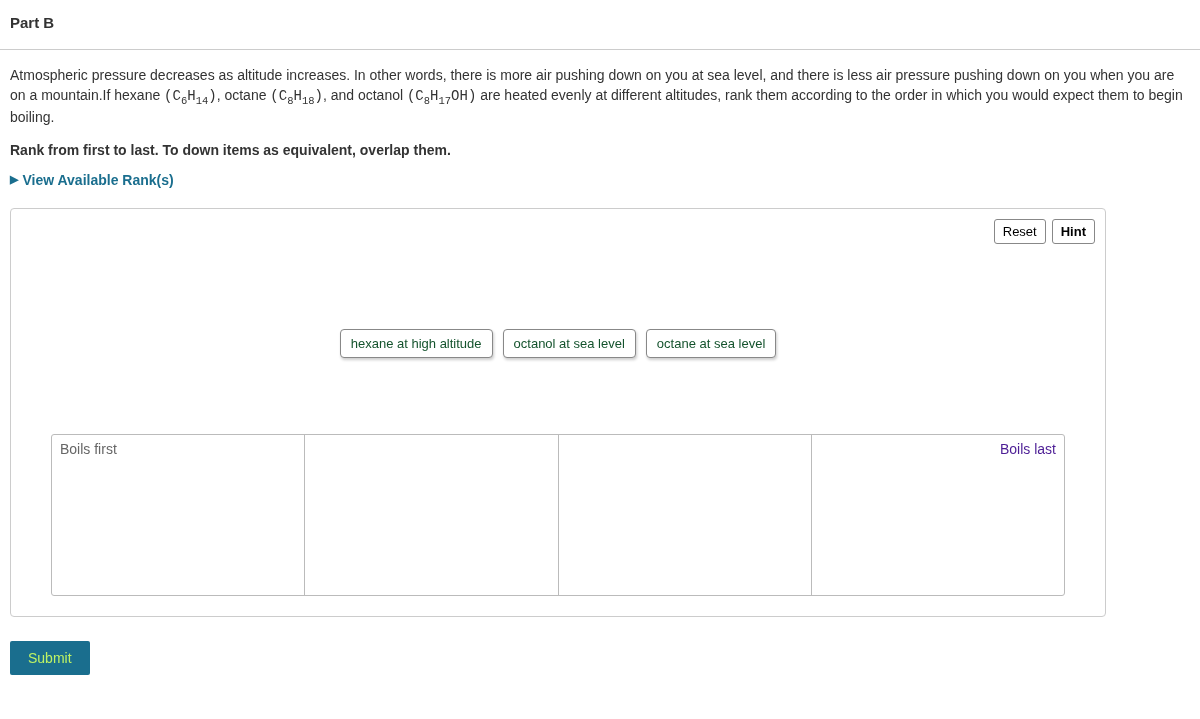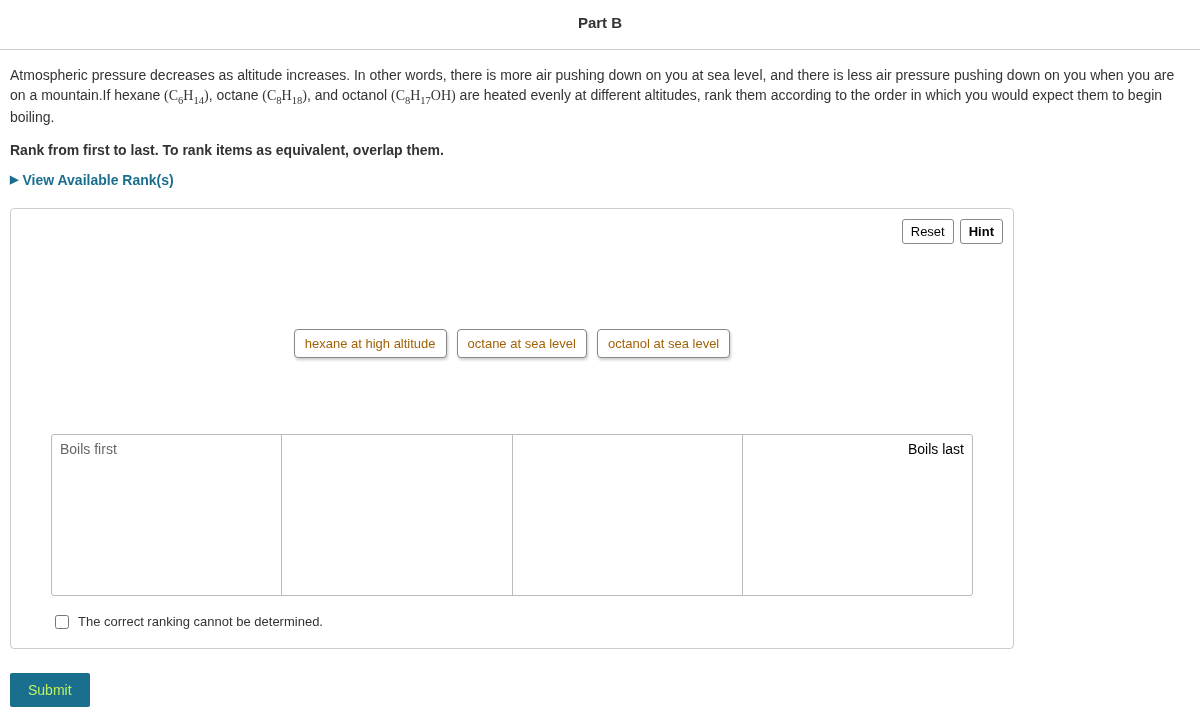--- a/index.html
+++ b/index.html
@@ -5,31 +5,30 @@
     body {
       font-family: Arial, Helvetica, sans-serif;
       font-size: 14px;
       color: #333;
       margin: 0;
       padding: 0;
       background: #fff;
     }
     .part-header {
       font-weight: bold;
-      padding: 14px 17px 18px;
+      padding: 14px 10px 18px;
       border-bottom: 1px solid #ccc;
       font-size: 15px;
-      text-align: center;
     }
     .question-text {
       padding: 16px 10px 4px;
       line-height: 1.4;
     }
     .formula {
-      font-family: Liberation Serif, serif;
+      font-family: Liberation Mono, monospace;
     }
     .sub {
       font-size: 0.75em;
       vertical-align: sub;
     }
     .rank-instruction {
       padding: 10px 10px 8px;
       font-weight: bold;
     }
     .hints-toggle {
@@ -43,21 +42,21 @@
     }
     .hints-toggle .arrow {
       font-size: 11px;
     }
     .workspace {
       border: 1px solid #ccc;
       border-radius: 4px;
       margin: 6px 10px;
       padding: 10px;
       position: relative;
-      width: 1004px;
+      width: 1096px;
       box-sizing: border-box;
     }
     .controls-row {
       display: flex;
       justify-content: flex-end;
       gap: 6px;
       padding-bottom: 10px;
     }
     .ctrl-btn {
       border: 1px solid #888;
@@ -76,21 +75,21 @@
       align-items: center;
       justify-content: center;
       gap: 10px;
     }
     .rank-item {
       border: 1px solid #888;
       border-radius: 4px;
       background: #fff;
       padding: 6px 10px;
       font-size: 13px;
-      color: #a16207;
+      color: #14532d;
       box-shadow: 1px 2px 3px rgba(0,0,0,0.2);
       cursor: move;
       white-space: nowrap;
     }
     .ranking-bins {
       border: 1px solid #bbb;
       border-radius: 3px;
       display: flex;
       position: relative;
       height: 160px;
@@ -107,21 +106,21 @@
       position: absolute;
       top: 6px;
       left: 8px;
       color: #666;
       font-size: 14px;
     }
     .bin-label-last {
       position: absolute;
       top: 6px;
       right: 8px;
-      color: #000000;
+      color: #4c1d95;
       font-size: 14px;
     }
     .checkbox-row {
       display: flex;
       align-items: center;
       gap: 6px;
       padding: 6px 30px 6px;
       font-size: 13px;
     }
     .checkbox-row input {
@@ -143,49 +142,45 @@
   </style>
 </head>
 <body>
 
 <div class="part-header">Part B</div>
 
 <div class="question-text">
   <span>Atmospheric pressure decreases as altitude increases. In other words, there is more air pushing down on you at sea level, and there is less air pressure pushing down on you when you are on a mountain.If hexane </span><span class="formula"><span>(C</span><span class="sub">6</span><span>H</span><span class="sub">14</span><span>)</span></span><span>, octane </span><span class="formula"><span>(C</span><span class="sub">8</span><span>H</span><span class="sub">18</span><span>)</span></span><span>, and octanol </span><span class="formula"><span>(C</span><span class="sub">8</span><span>H</span><span class="sub">17</span><span>OH)</span></span><span> are heated evenly at different altitudes, rank them according to the order in which you would expect them to begin boiling.</span>
 </div>
 
-<div class="rank-instruction">Rank from first to last. To rank items as equivalent, overlap them.</div>
+<div class="rank-instruction">Rank from first to last. To down items as equivalent, overlap them.</div>
 
 <div class="hints-toggle">
   <span class="arrow">▶</span>
   <span>View Available Rank(s)</span>
 </div>
 
 <div class="workspace">
   <div class="controls-row">
     <button class="ctrl-btn">Reset</button>
     <button class="ctrl-btn help">Hint</button>
   </div>
 
   <div class="items-stage">
     <div class="rank-item">hexane at high altitude</div>
+    <div class="rank-item">octanol at sea level</div>
     <div class="rank-item">octane at sea level</div>
-    <div class="rank-item">octanol at sea level</div>
   </div>
 
   <div class="ranking-bins">
     <div class="bin-label-first">Boils first</div>
     <div class="bin-label-last">Boils last</div>
     <div class="bin"></div>
     <div class="bin"></div>
     <div class="bin"></div>
     <div class="bin"></div>
   </div>
 
-  <div class="checkbox-row">
-    <input type="checkbox" style="">
-    <span>The correct ranking cannot be determined.</span>
-  </div>
 </div>
 
 <div class="submit-row">
   <button class="submit-btn">Submit</button>
 </div>
 
 </body></html>

